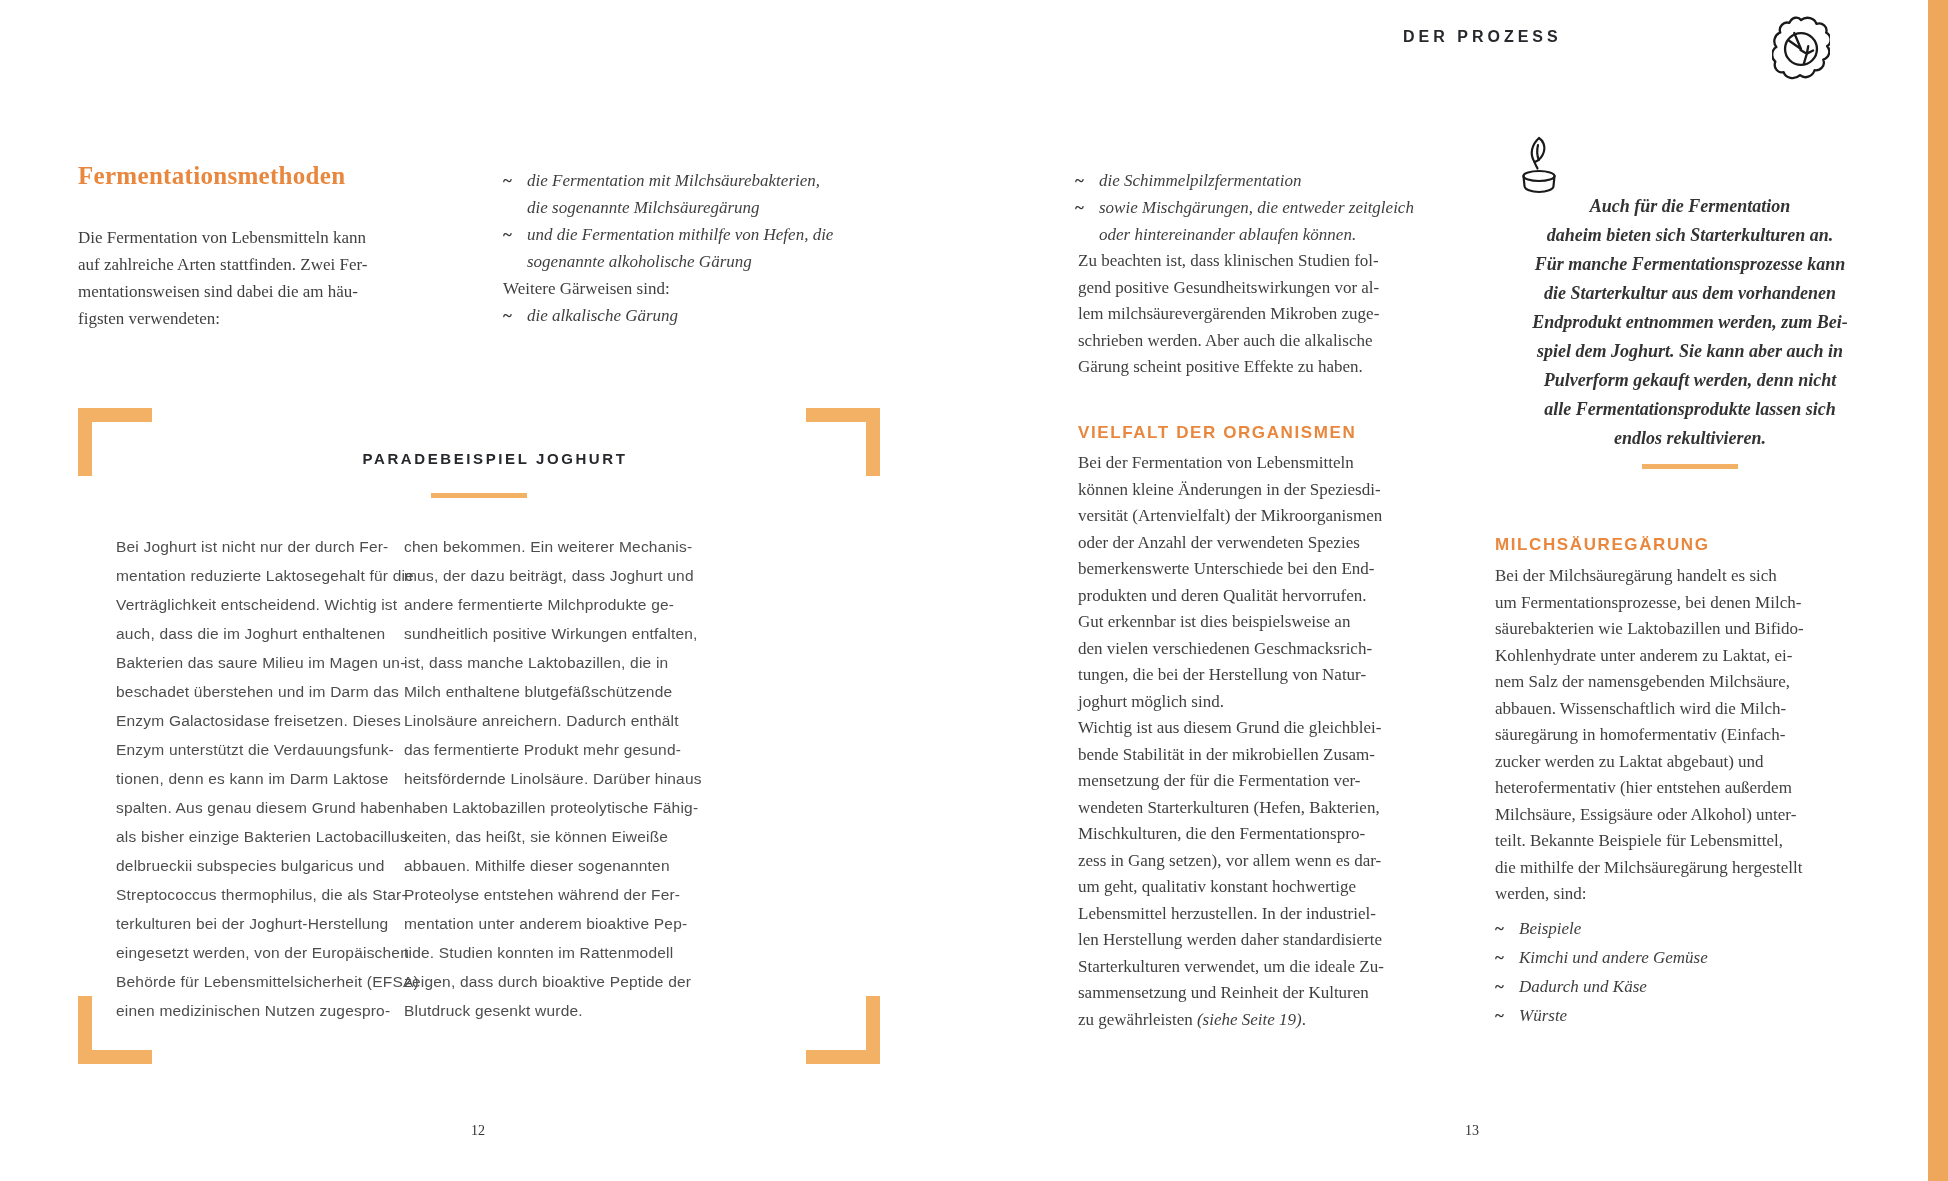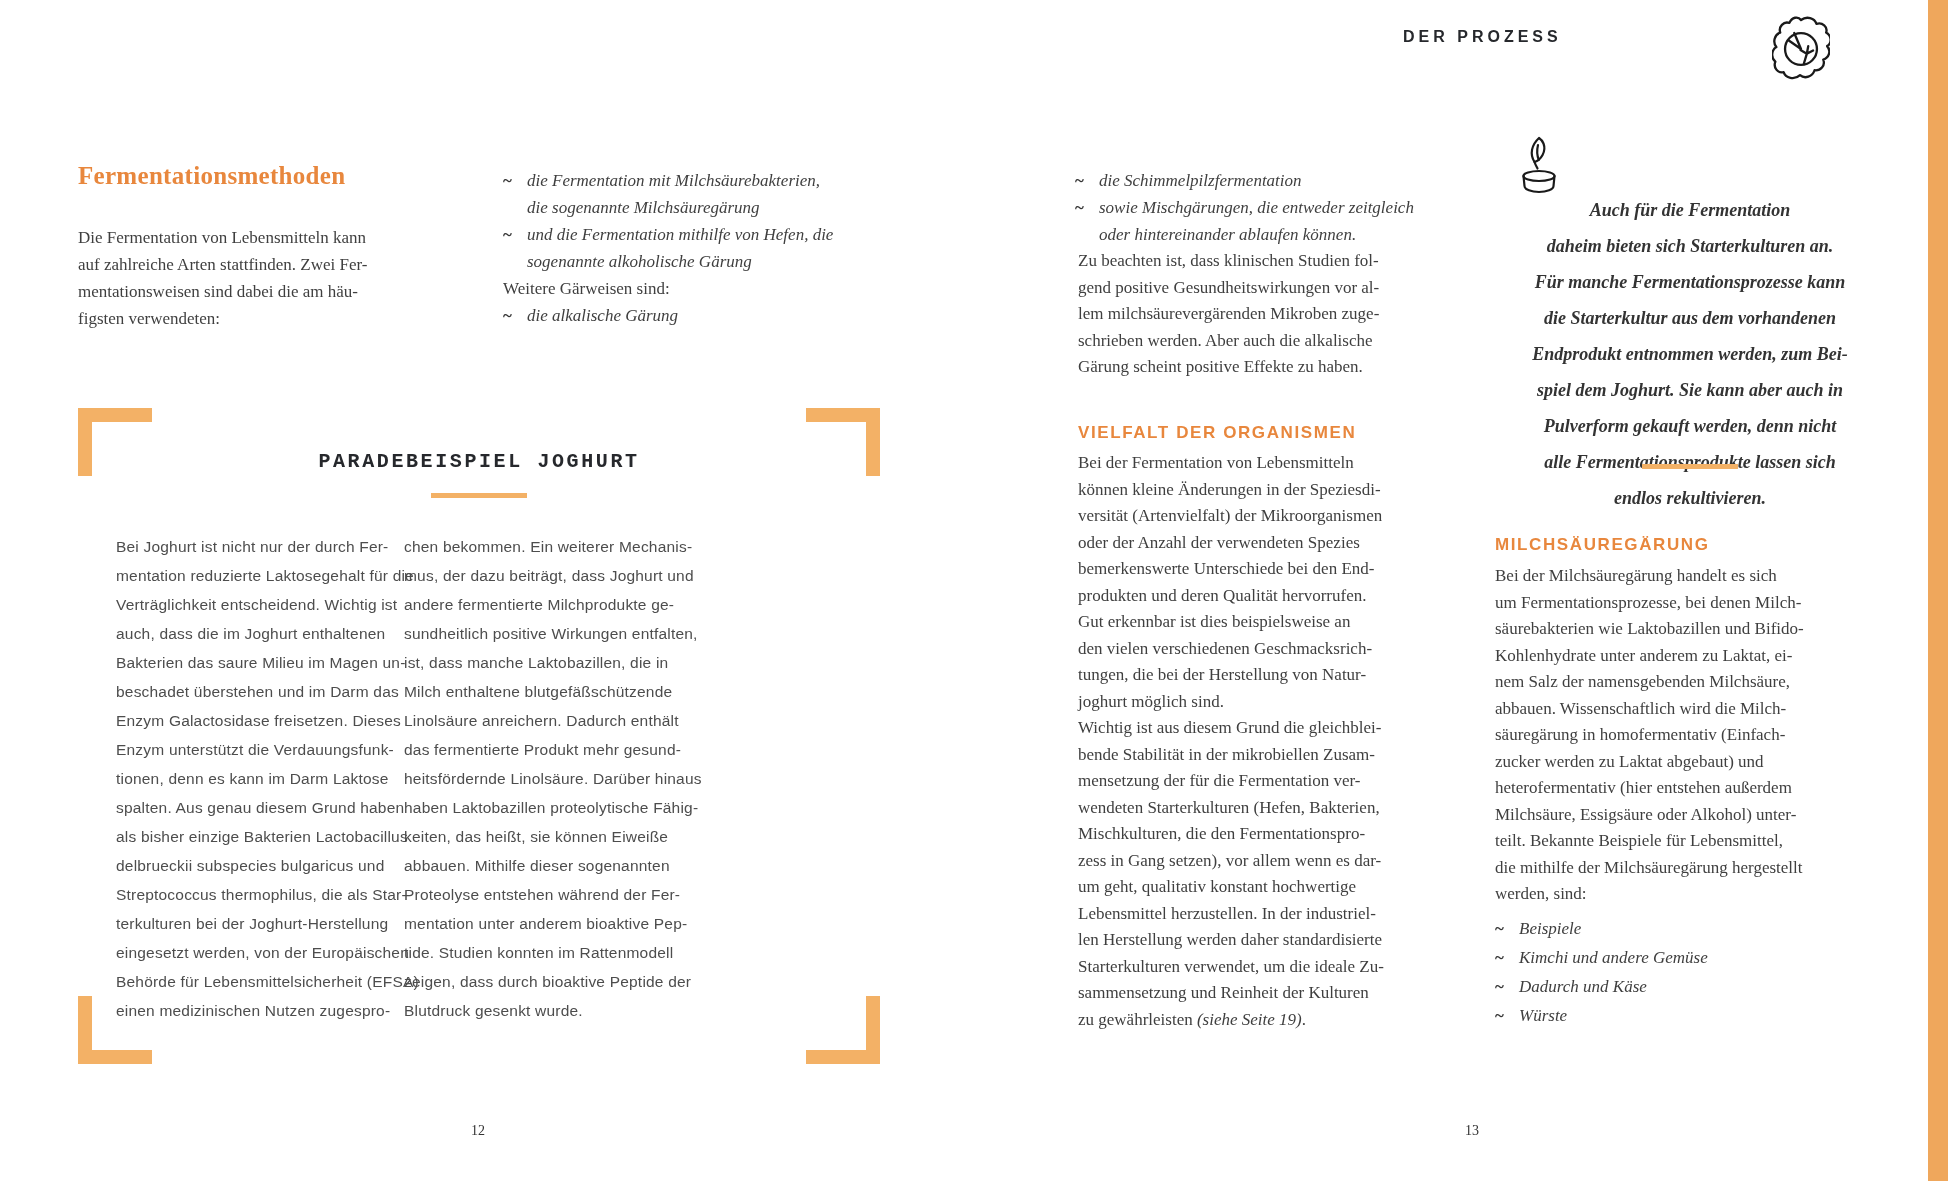--- a/index.html
+++ b/index.html
@@ -8,36 +8,36 @@
   .abs{position:absolute;}
   .lines{white-space:pre-line;}
   
   .page-title{font-family:"Liberation Serif",serif;font-weight:bold;font-size:25px;color:#e8873d;letter-spacing:.3px;}
   .serif-body{font-size:17px;line-height:27px;color:#3f3f3f;}
   .serif-body-sm{font-size:17px;line-height:26.5px;color:#3f3f3f;}
   .caps-header{font-family:"Liberation Sans",sans-serif;font-weight:bold;font-size:16px;letter-spacing:4px;color:#26282c;}
   .orange-heading{font-family:"Liberation Sans",sans-serif;font-weight:bold;font-size:17px;letter-spacing:1.6px;color:#e8873d;}
   .sans-body{font-family:"Liberation Sans",sans-serif;font-size:15.5px;line-height:29px;letter-spacing:.2px;color:#4d4d4d;}
   .it{font-style:italic;}
-  .note-text{font-size:18px;line-height:36px;font-weight:bold;font-style:italic;color:#333;text-align:center;}
+  .note-text{font-size:18px;line-height:29px;font-weight:bold;font-style:italic;color:#333;text-align:center;}
   .pagenum{font-family:Liberation Serif, serif;font-size:14px;color:#333;text-align:center;}
   
   .tlist .li{display:flex;}
   .tlist .bullet{flex:0 0 24px;font-weight:bold;font-style:normal;color:#333;}
   .serif-body .li, .serif-body-sm .li{font-style:italic;}
   .foods .li{line-height:29px;font-style:italic;}
   
   .info-box{left:78px;top:408px;width:802px;height:656px;}
   .corner{position:absolute;width:60px;height:54px;}
   .corner.tl{left:0;top:0;border-left:14px solid #f3b166;border-top:14px solid #f3b166;}
   .corner.tr{right:0;top:0;border-right:14px solid #f3b166;border-top:14px solid #f3b166;}
   .corner.bl{left:0;bottom:0;border-left:14px solid #f3b166;border-bottom:14px solid #f3b166;}
   .corner.br{right:0;bottom:0;border-right:14px solid #f3b166;border-bottom:14px solid #f3b166;}
-  .box-title{position:absolute;left:0;top:42px;width:100%;text-align:center;
-             font-family:Liberation Mono, monospace;font-weight:bold;font-size:20px;letter-spacing:2.6px;color:#26282c;}
+  .box-title{position:absolute;left:16px;top:42px;width:100%;text-align:center;
+             font-family:Liberation Sans, sans-serif;font-weight:bold;font-size:15px;letter-spacing:2.6px;color:#26282c;}
   .box-rule{position:absolute;left:353px;top:85px;width:96px;height:5px;background:#f3b166;}
   .rule{background:#f3b166;}
   .sidebar{right:0;top:0;width:20px;height:1181px;background:#efa75c;}
   svg{display:block;}
 </style>
 </head>
 <body>
 
 <div class="abs caps-header" style="left:1403px;top:28px;">DER PROZESS</div>
 

